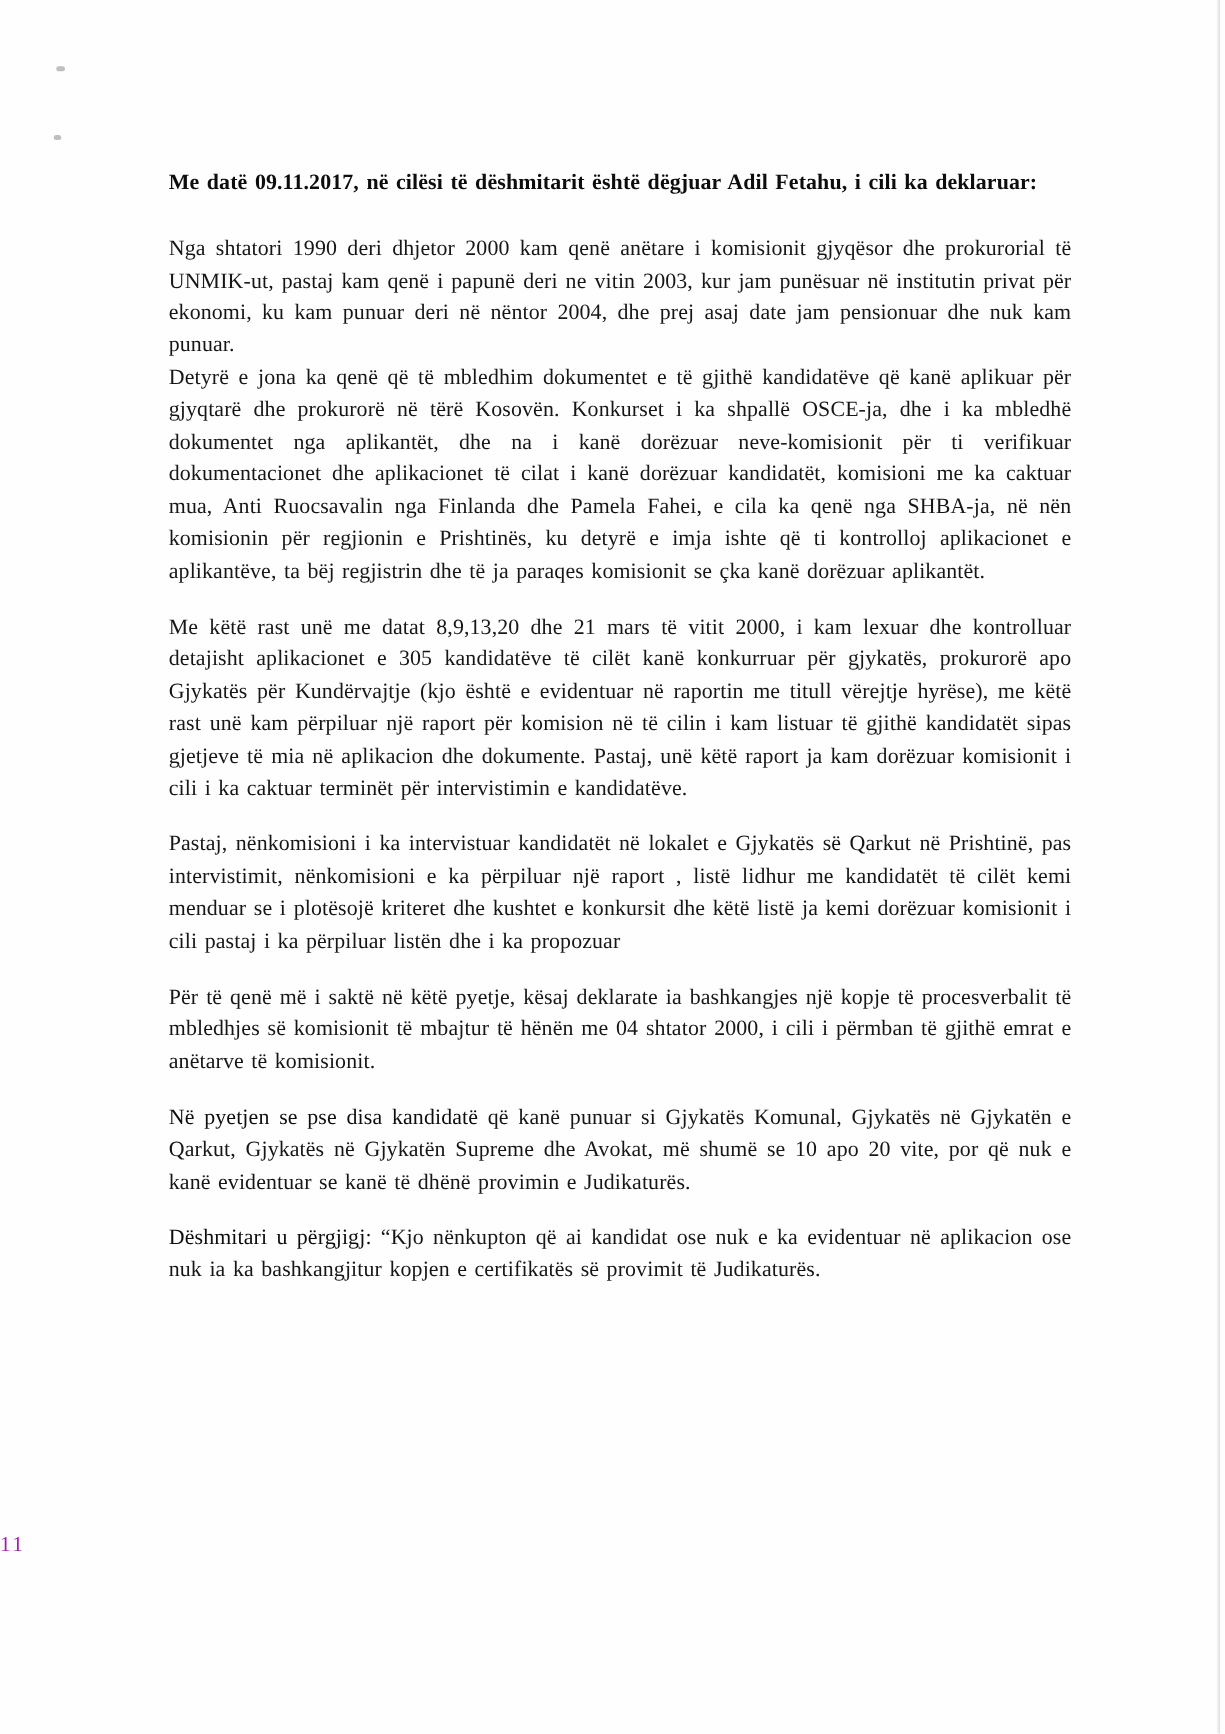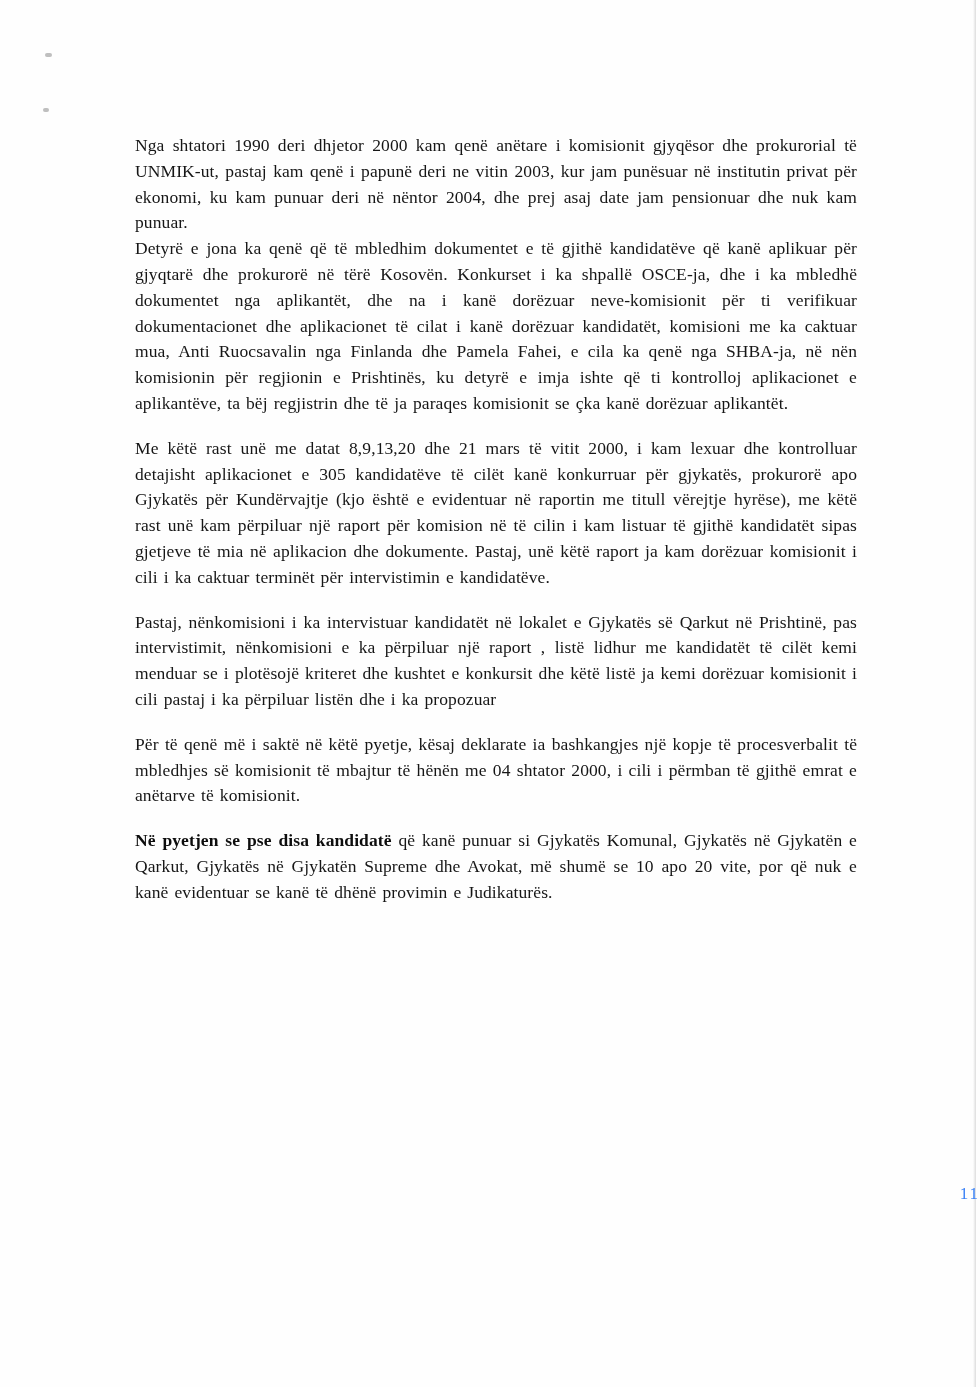--- a/index.html
+++ b/index.html
@@ -51,57 +51,59 @@
     color: #0d0d0d;
     margin: 0 0 27px 0;
   }
   .para {
     margin: 0 0 19px 0;
   }
   .para.tight {
     margin-bottom: 0;
   }
   .para .lead {
-    font-weight: 700;
+    font-weight: 400;
     color: #0d0d0d;
   }
   .page-number {
     position: absolute;
     left: 0;
-    top: 1184px;
+    top: 1226px;
     width: 100%;
-    text-align: right;
+    text-align: left;
     font-size: 17px;
     letter-spacing: 2px;
-    color: #3b82f6;
+    color: #a21caf;
   }
 </style>
 </head>
 <body>
 
 <div class="page">
 
   <div class="speck speck-1"></div>
   <div class="speck speck-2"></div>
   <div class="scan-edge"></div>
 
   <div class="text-block">
 
+    <p class="heading">Me datë 09.11.2017, në cilësi të dëshmitarit është dëgjuar Adil Fetahu, i cili ka deklaruar:</p>
 
     <p class="para tight"><span class="lead"></span><span>Nga shtatori 1990 deri dhjetor 2000 kam qenë anëtare i komisionit gjyqësor dhe prokurorial të UNMIK-ut, pastaj kam qenë i papunë deri ne vitin 2003, kur jam punësuar në institutin privat për ekonomi, ku kam punuar deri në nëntor 2004, dhe prej asaj date jam pensionuar dhe nuk kam punuar.</span></p>
 
     <p class="para"><span class="lead"></span><span>Detyrë e jona ka qenë që të mbledhim dokumentet e të gjithë kandidatëve që kanë aplikuar për gjyqtarë dhe prokurorë në tërë Kosovën. Konkurset i ka shpallë OSCE-ja, dhe i ka mbledhë dokumentet nga aplikantët, dhe na i kanë dorëzuar neve-komisionit për ti verifikuar dokumentacionet dhe aplikacionet të cilat i kanë dorëzuar kandidatët, komisioni me ka caktuar mua, Anti Ruocsavalin nga Finlanda dhe Pamela Fahei, e cila ka qenë nga SHBA-ja, në nën komisionin për regjionin e Prishtinës, ku detyrë e imja ishte që ti kontrolloj aplikacionet e aplikantëve, ta bëj regjistrin dhe të ja paraqes komisionit se çka kanë dorëzuar aplikantët.</span></p>
 
     <p class="para"><span class="lead"></span><span>Me këtë rast unë me datat 8,9,13,20 dhe 21 mars të vitit 2000, i kam lexuar dhe kontrolluar detajisht aplikacionet e 305 kandidatëve të cilët kanë konkurruar për gjykatës, prokurorë apo Gjykatës për Kundërvajtje (kjo është e evidentuar në raportin me titull vërejtje hyrëse), me këtë rast unë kam përpiluar një raport për komision në të cilin i kam listuar të gjithë kandidatët sipas gjetjeve të mia në aplikacion dhe dokumente. Pastaj, unë këtë raport ja kam dorëzuar komisionit i cili i ka caktuar terminët për intervistimin e kandidatëve.</span></p>
 
     <p class="para"><span class="lead"></span><span>Pastaj, nënkomisioni i ka intervistuar kandidatët në lokalet e Gjykatës së Qarkut në Prishtinë, pas intervistimit, nënkomisioni e ka përpiluar një raport , listë lidhur me kandidatët të cilët kemi menduar se i plotësojë kriteret dhe kushtet e konkursit dhe këtë listë ja kemi dorëzuar komisionit i cili pastaj i ka përpiluar listën dhe i ka propozuar</span></p>
 
 
     <p class="para"><span class="lead"></span><span>Për të qenë më i saktë në këtë pyetje, kësaj deklarate ia bashkangjes një kopje të procesverbalit të mbledhjes së komisionit të mbajtur të hënën me 04 shtator 2000, i cili i përmban të gjithë emrat e anëtarve të komisionit.</span></p>
 
     <p class="para"><span class="lead">Në pyetjen se pse disa kandidatë</span><span> që kanë punuar si Gjykatës Komunal, Gjykatës në Gjykatën e Qarkut, Gjykatës në Gjykatën Supreme dhe Avokat, më shumë se 10 apo 20 vite, por që nuk e kanë evidentuar se kanë të dhënë provimin e Judikaturës.</span></p>
 
+    <p class="para"><span class="lead">Dëshmitari u përgjigj:</span><span> “Kjo nënkupton që ai kandidat ose nuk e ka evidentuar në aplikacion ose nuk ia ka bashkangjitur kopjen e certifikatës së provimit të Judikaturës.</span></p>
 
   </div>
 
   <div class="page-number">11</div>
 
 </div>
 
 </body></html>

